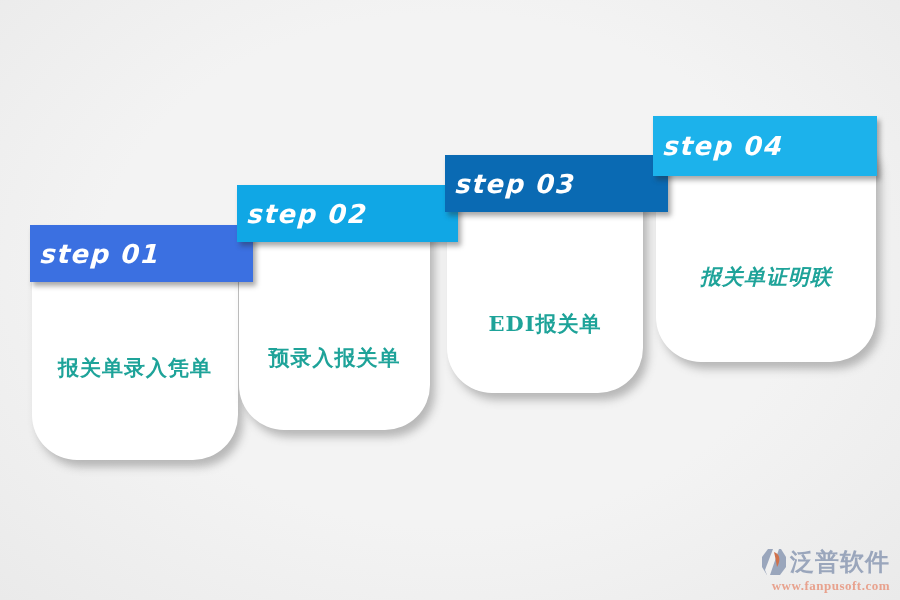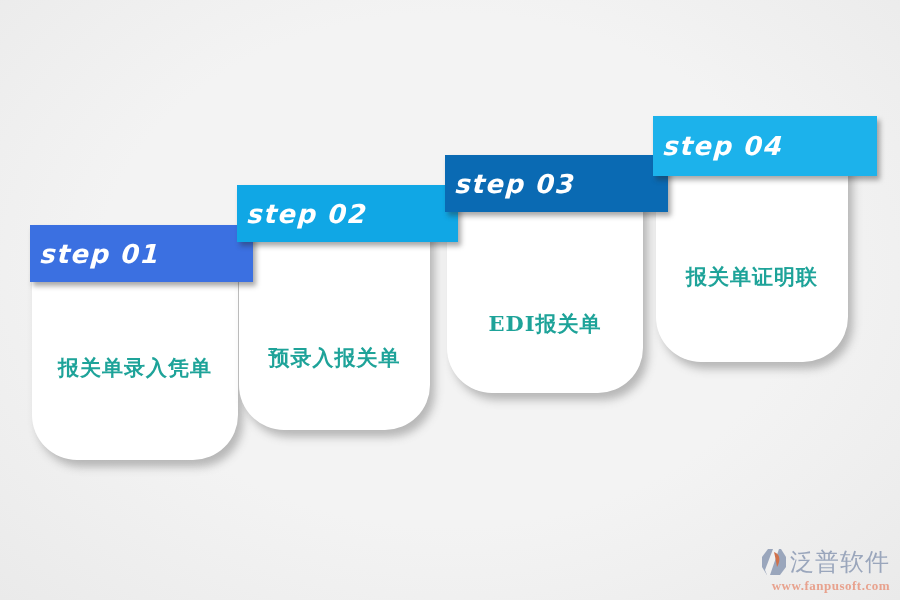--- a/index.html
+++ b/index.html
@@ -32,42 +32,42 @@
   .ribbon4{left:653px;top:116px;width:224px;height:60px;z-index:14;}
   
   .card{
     position:absolute;background:#ffffff;
     border-radius:20px 20px 45px 45px;
     box-shadow:5px 7px 9px rgba(110,110,110,0.45);
   }
   .card1{left:32px; top:255px;width:206px;height:205px;z-index:1;}
   .card2{left:239px;top:212px;width:191px;height:218px;z-index:2;}
   .card3{left:447px;top:184px;width:196px;height:209px;z-index:3;}
-  .card4{left:656px;top:145px;width:192px;height:217px;z-index:4;}
+  .card4{left:656px;top:145px;width:220px;height:217px;z-index:4;font-style:italic;}
   .card-title{
     position:absolute;left:0;right:0;text-align:center;
     transform:translateY(-50%);
     font-family:"DejaVu Serif", serif;
     font-weight:bold;font-size:21px;letter-spacing:1px;
     white-space:nowrap;
   }
   .card1 .card-title{top:55%;}
   .card2 .card-title{top:67%;}
   .card3 .card-title{top:67%;}
   .card4 .card-title{top:61%;}
   
   .watermark{
     position:absolute;right:10px;bottom:8px;
     display:flex;flex-direction:column;align-items:flex-end;
     line-height:1;
   }
   .wm-row{display:flex;align-items:center;gap:3px;}
   .wm-brand{
     font-family:"DejaVu Serif", serif;
-    font-weight:normal;font-size:24px;letter-spacing:1px;
+    font-weight:bold;font-size:24px;letter-spacing:1px;
   }
   .wm-url{
     font-family:Liberation Serif, serif;
     font-weight:bold;font-size:13px;margin-top:3px;letter-spacing:0.5px;
   }
 </style>
 </head>
 <body>
 
 <div class="stage">

